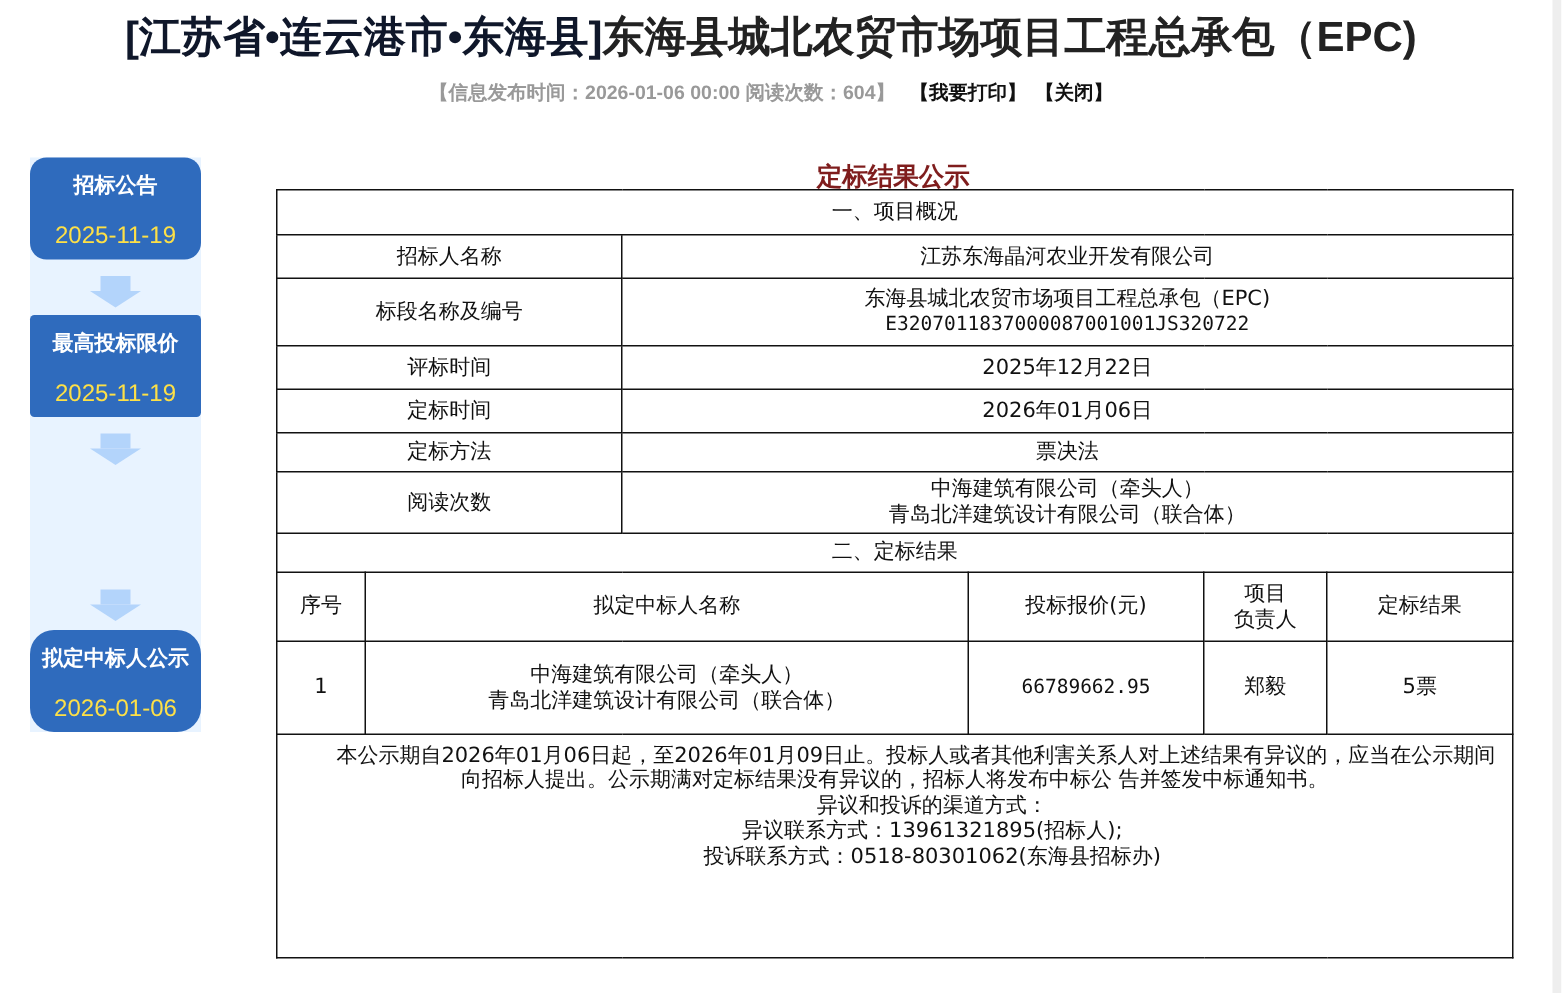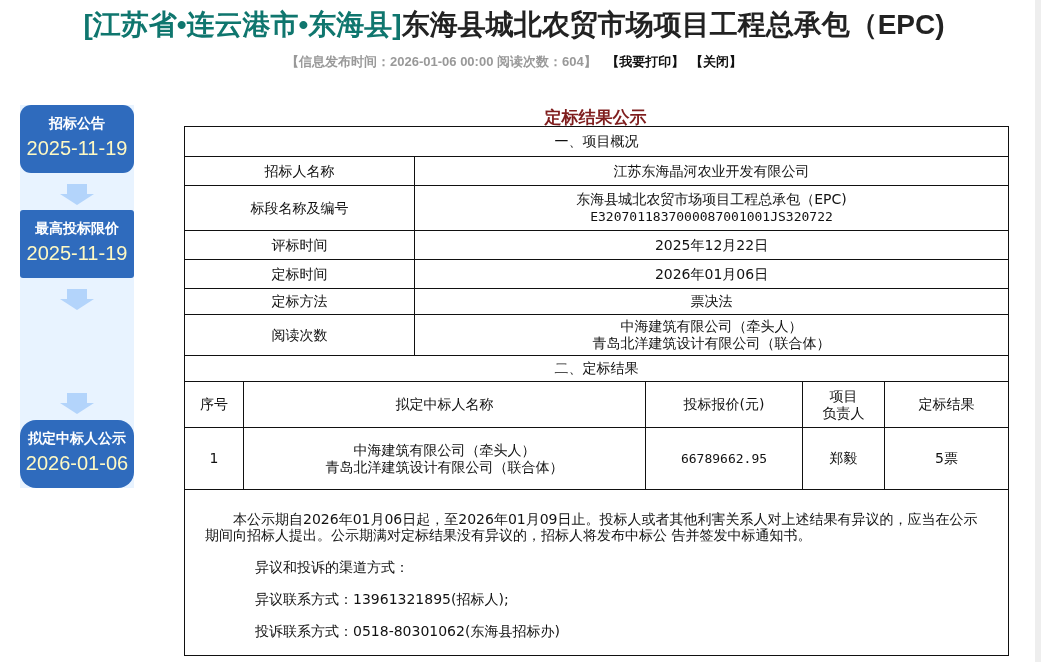--- a/index.html
+++ b/index.html
@@ -6,60 +6,60 @@
   html, body { width: 1041px; height: 662px; overflow: hidden; background: #ffffff; }
   body { font-family: "Liberation Sans", "DejaVu Sans", sans-serif; position: relative; }
 
   .scroll-track { position: absolute; right: 0; top: 0; width: 6px; height: 662px; background: #eeeeee; }
 
   .page-title {
     position: absolute; left: 0; top: 6px; width: 1028px;
     text-align: center; font-size: 28px; font-weight: bold; color: #222;
     letter-spacing: 0px; white-space: nowrap;
   }
-  .page-title .region { color: #0f766e; text-align: right; }
+  .page-title .region { color: #0f172a; text-align: right; }
 
   .meta-line {
     position: absolute; left: 0; top: 53px; width: 1028px; text-align: center;
     font-size: 13px; font-weight: bold; color: #999999; white-space: nowrap;
   }
   .meta-line .action { color: #111; margin-left: 6px; cursor: pointer; }
 
   
   .timeline {
     position: absolute; left: 20px; top: 105px; width: 114px; height: 383px;
     background: #e8f3ff;
   }
   .step {
     position: absolute; left: 0; width: 114px; height: 68px;
     background: #2f6bbd; border-radius: 3px; color: #fff; text-align: center;
     cursor: pointer;
   }
   .step .step-title { display: block; margin-top: 10px; font-size: 14px; font-weight: bold; }
-  .step .step-date { display: block; margin-top: 4px; font-size: 20px; color: #fef9c3; }
+  .step .step-date { display: block; margin-top: 16px; font-size: 16px; color: #fde047; }
   .arrow { position: absolute; left: 42px; width: 30px; height: 22px; }
   .arrow .stem { position: absolute; left: 5px; top: 0; width: 20px; height: 10px; background: #b3d4fb; }
   .arrow .head { position: absolute; left: -2px; top: 10px; width: 0; height: 0;
     border-left: 17px solid transparent; border-right: 17px solid transparent; border-top: 11px solid #b3d4fb; }
 
   
   .doc-heading {
     position: absolute; left: 184px; top: 106px; width: 823px; text-align: center;
     font-family: "DejaVu Serif", "Liberation Serif", serif;
     font-size: 17px; font-weight: bold; color: #7f1d1d;
   }
   table.result {
     position: absolute; left: 184px; top: 126px; width: 824px;
     border-collapse: collapse; table-layout: fixed;
     font-family: "DejaVu Sans", sans-serif; font-size: 14px; color: #111;
   }
   table.result td { border: 1.5px solid #111; text-align: center; vertical-align: middle; line-height: 17px; padding: 0 2px; }
   .mono { font-family: "DejaVu Sans Mono", "Liberation Mono", monospace; font-size: 13px; }
   .notice-cell { text-align: left !important; vertical-align: top !important; padding: 5px 4px 0 4px !important; font-size: 14px; line-height: 16px !important; }
-  .notice-cell p { margin: 16px; }
+  .notice-cell p { margin: 1px; text-align: center; }
   .indent1 { text-indent: 28px; }
   .indent2 { padding-left: 50px; }
 </style>
 </head>
 <body>
 
 <div class="scroll-track"></div>
 
 <div class="page-title">
   <span class="region">[江苏省•连云港市•东海县]</span><span>东海县城北农贸市场项目工程总承包（EPC)</span>

